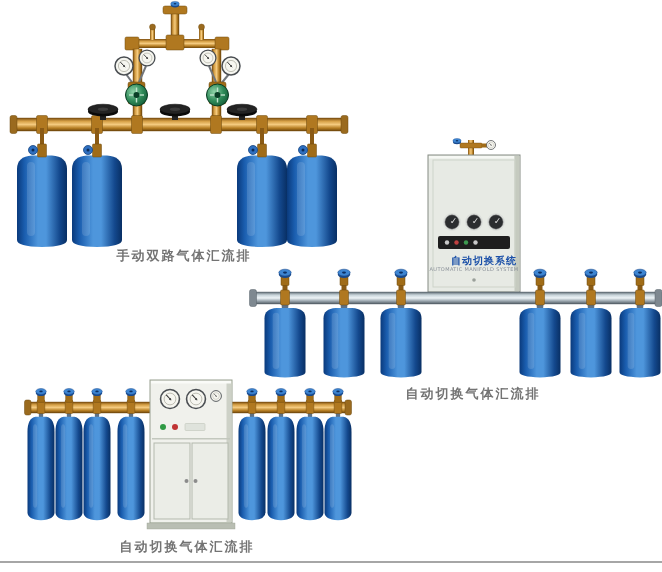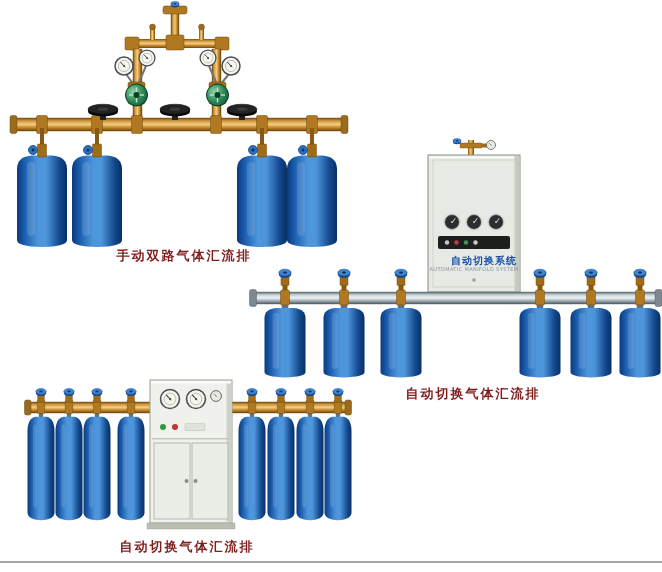--- a/index.html
+++ b/index.html
@@ -6,21 +6,21 @@
   * { margin:0; padding:0; box-sizing:border-box; }
   html,body { background:#ffffff; }
   body { font-family:"DejaVu Sans","Liberation Sans",sans-serif; }
   .stage {
     position:relative; width:662px; height:572px;
     background:#ffffff; overflow:hidden;
   }
   .stage > svg { position:absolute; left:0; top:0; }
   .caption {
     position:absolute; width:190px; text-align:center;
-    font-size:13px; font-weight:bold; color:#7f1d1d;
+    font-size:13px; font-weight:bold; color:#737373;
     letter-spacing:2px; white-space:nowrap;
   }
   .cap1 { left:89px;  top:247px; }
   .cap2 { left:378px; top:385px; }
   .cap3 { left:92px;  top:538px; }
   .cab-label {
     position:absolute; left:428px; top:254px; width:112px;
     text-align:center; font-size:10px; font-weight:bold;
     color:#1b50a8; letter-spacing:1px; white-space:nowrap; overflow:hidden;
   }

